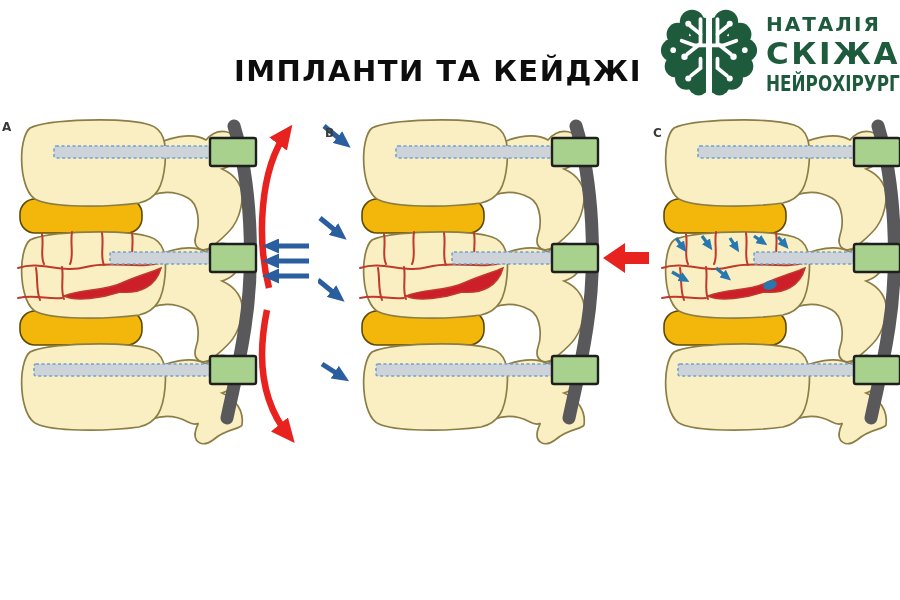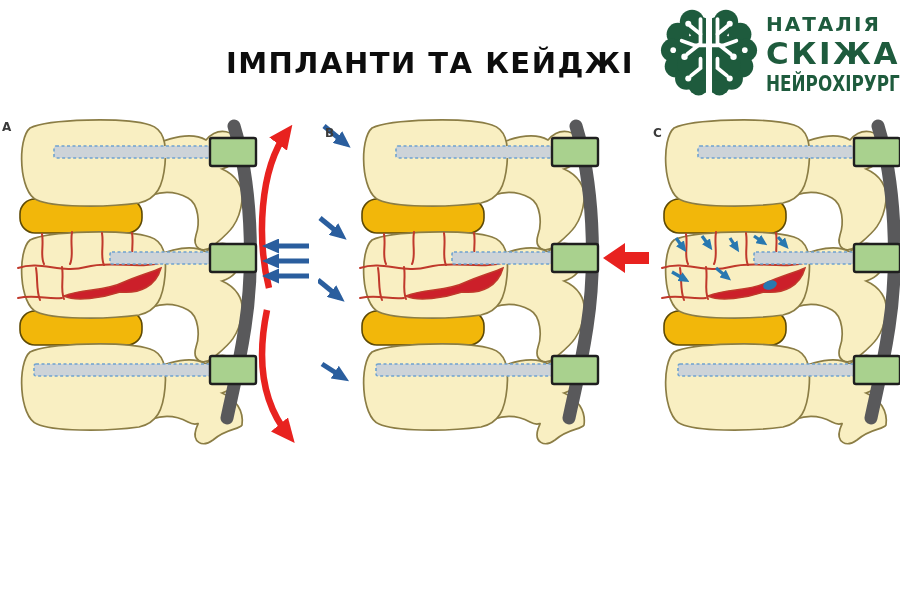--- a/index.html
+++ b/index.html
@@ -3,21 +3,21 @@
 <meta charset="utf-8">
 <style>
   html,body{margin:0;padding:0;}
   body{width:900px;height:600px;background:#ffffff;overflow:hidden;
        font-family:"DejaVu Sans","Liberation Sans",sans-serif;}
   .canvas{position:relative;width:900px;height:600px;background:#ffffff;}
 
   .page-title{
     position:absolute;left:60px;top:46px;width:740px;text-align:center;
     font-size:29px;font-weight:800;letter-spacing:1.5px;color:#0d0d0d;
-    margin:0;
+    margin:8px;
   }
 
   .logo{position:absolute;left:660px;top:4px;width:238px;height:102px;display:flex;align-items:flex-start;}
   .logo-icon{width:98px;height:98px;flex:0 0 auto;}
   .logo-text{margin-left:8px;margin-top:10px;line-height:1.05;color:#1E5B3D;}
   .logo-name1{font-size:20px;font-weight:700;letter-spacing:2px;}
   .logo-name2{font-size:31px;font-weight:800;letter-spacing:2.5px;margin-top:2px;}
   .logo-prof{font-size:21px;font-weight:700;letter-spacing:0px;margin-top:3px;
              transform:scaleX(0.80);transform-origin:left center;white-space:nowrap;}
 

